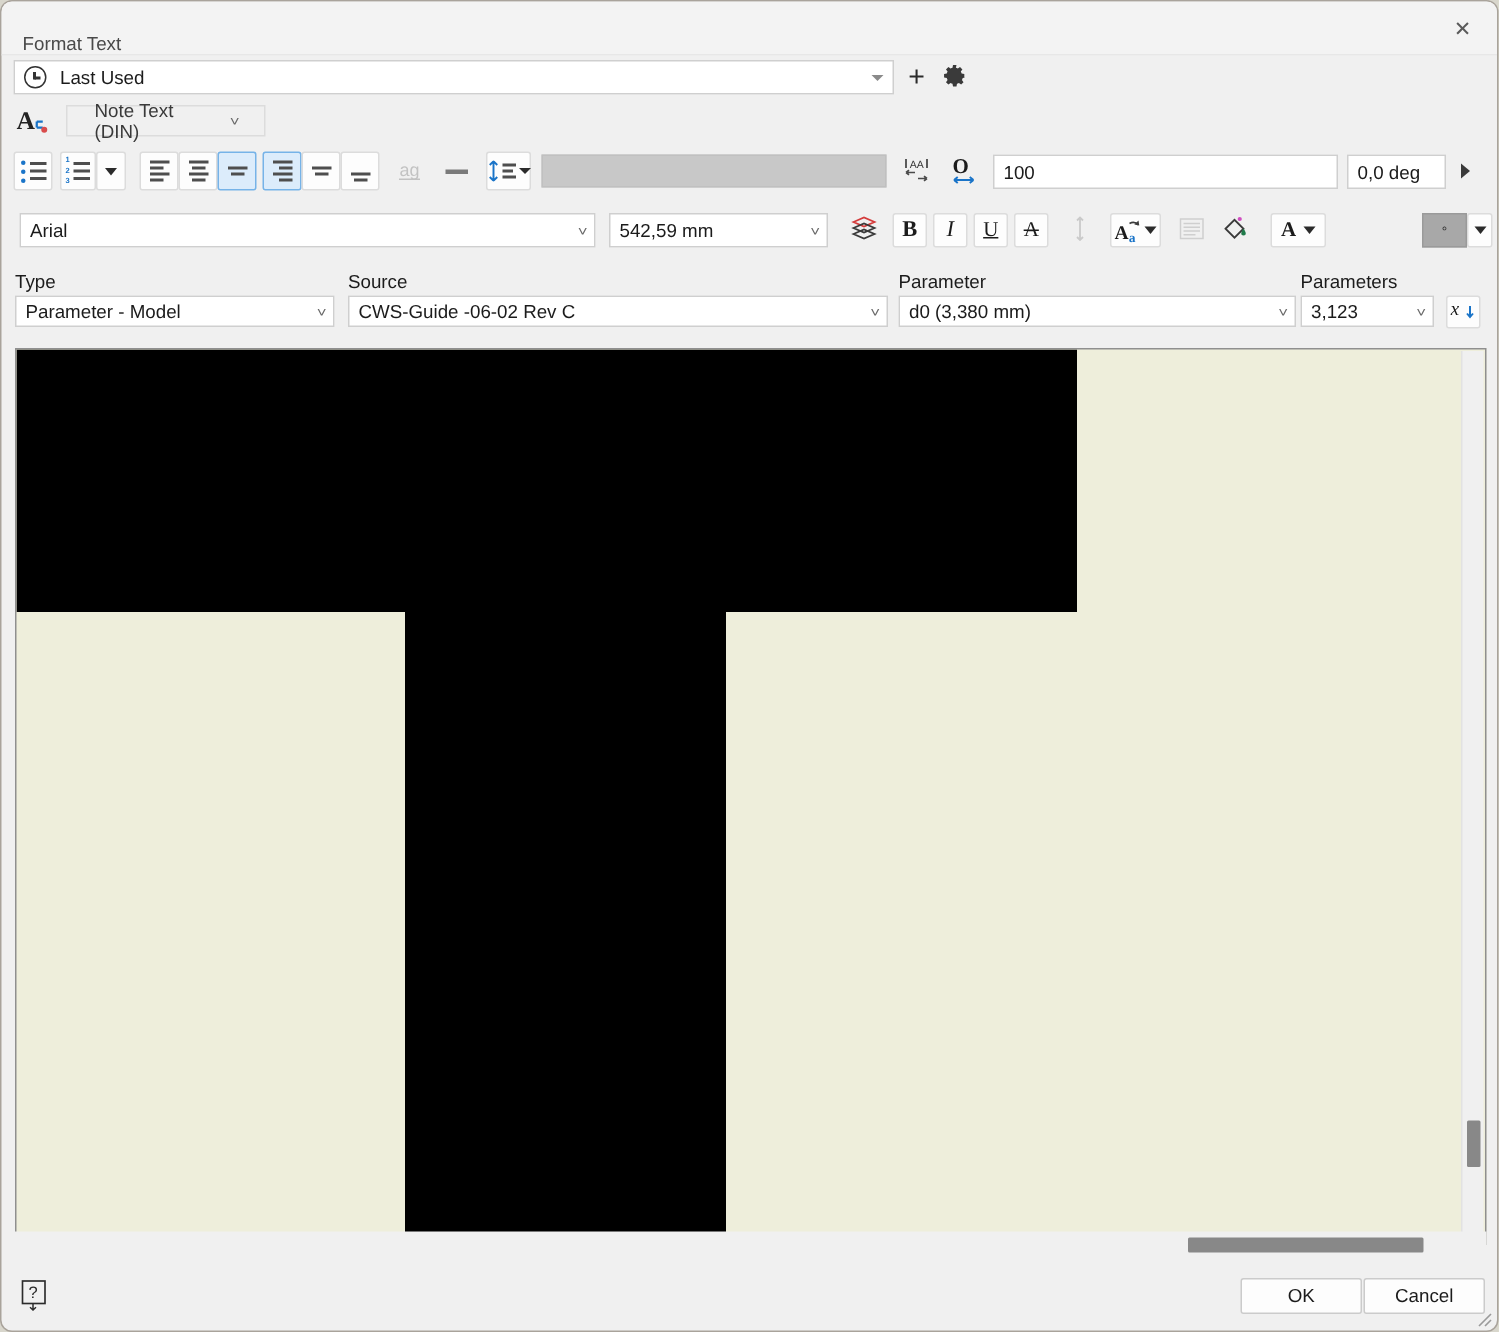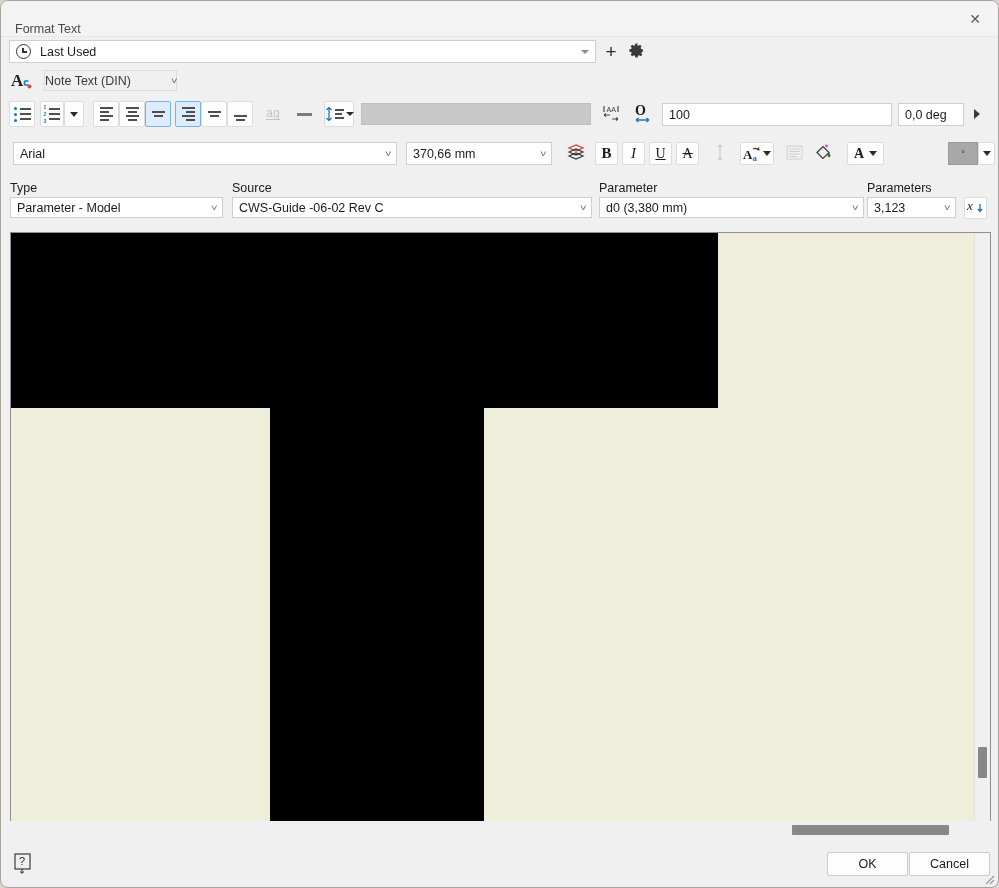--- a/index.html
+++ b/index.html
@@ -59,21 +59,21 @@
   }
   .plusbtn{position:absolute;left:601px;top:41px;width:18px;height:19px;
     display:flex;align-items:center;justify-content:center;font-size:19px;color:#2b2b2b;font-weight:400;line-height:1;}
   .gearbtn{position:absolute;left:627px;top:41px;width:19px;height:19px;}
   .gear{width:15px;height:15px;position:relative;}
   .gear svg{display:block;}
   
   .aicon{position:absolute;left:10px;top:68px;width:24px;height:22px;}
   .notecombo{position:absolute;left:43px;top:69px;width:133px;height:21px;
     background:#f0f0f0;border:1px solid #dcdcdc;box-sizing:border-box;
-    display:flex;align-items:center;padding:0 0;font-size:12.5px;color:#3a3a3a;}
+    display:flex;align-items:center;padding:0 18px;font-size:12.5px;color:#3a3a3a;}
   
   .tb1{position:absolute;left:0;top:100px;height:30px;width:999px;}
   .tb1 .tbtn{position:absolute;top:0;width:26px;height:26px;}
   
   .tb2{position:absolute;left:4px;top:139px;height:28px;width:999px;}
   
   .plabel{position:absolute;font-size:12.5px;color:#1b1b1b;}
   
   .canvaswrap{
     position:absolute;left:9px;top:231px;width:981px;height:598px;
@@ -287,21 +287,21 @@
   </div>
 
   <div class="tb2">
 
     <div class="field" style="position:absolute;left:8px;top:2px;width:384px;height:23px;">
       <span>Arial</span>
       <span class="caret">˅</span>
     </div>
 
     <div class="field" style="position:absolute;left:401px;top:2px;width:146px;height:23px;">
-      <span>370,66 mm</span>
+      <span>542,59 mm</span>
       <span class="caret">˅</span>
     </div>
 
     <div class="tbtn flat" style="position:absolute;left:558px;top:1px;width:25px;height:25px;">
       <span>
         <svg width="18" height="18" viewBox="0 0 18 18">
           <path d="M2 5 l7 -3 l7 3 l-7 3 z" fill="none" stroke="#d43c3c" stroke-width="1.2"></path>
           <path d="M2 9 l7 -3 l7 3 l-7 3 z" fill="none" stroke="#3a3a3a" stroke-width="1.2"></path>
           <path d="M2 13 l7 -3 l7 3 l-7 3 z" fill="none" stroke="#3a3a3a" stroke-width="1.2"></path>
         </svg>

